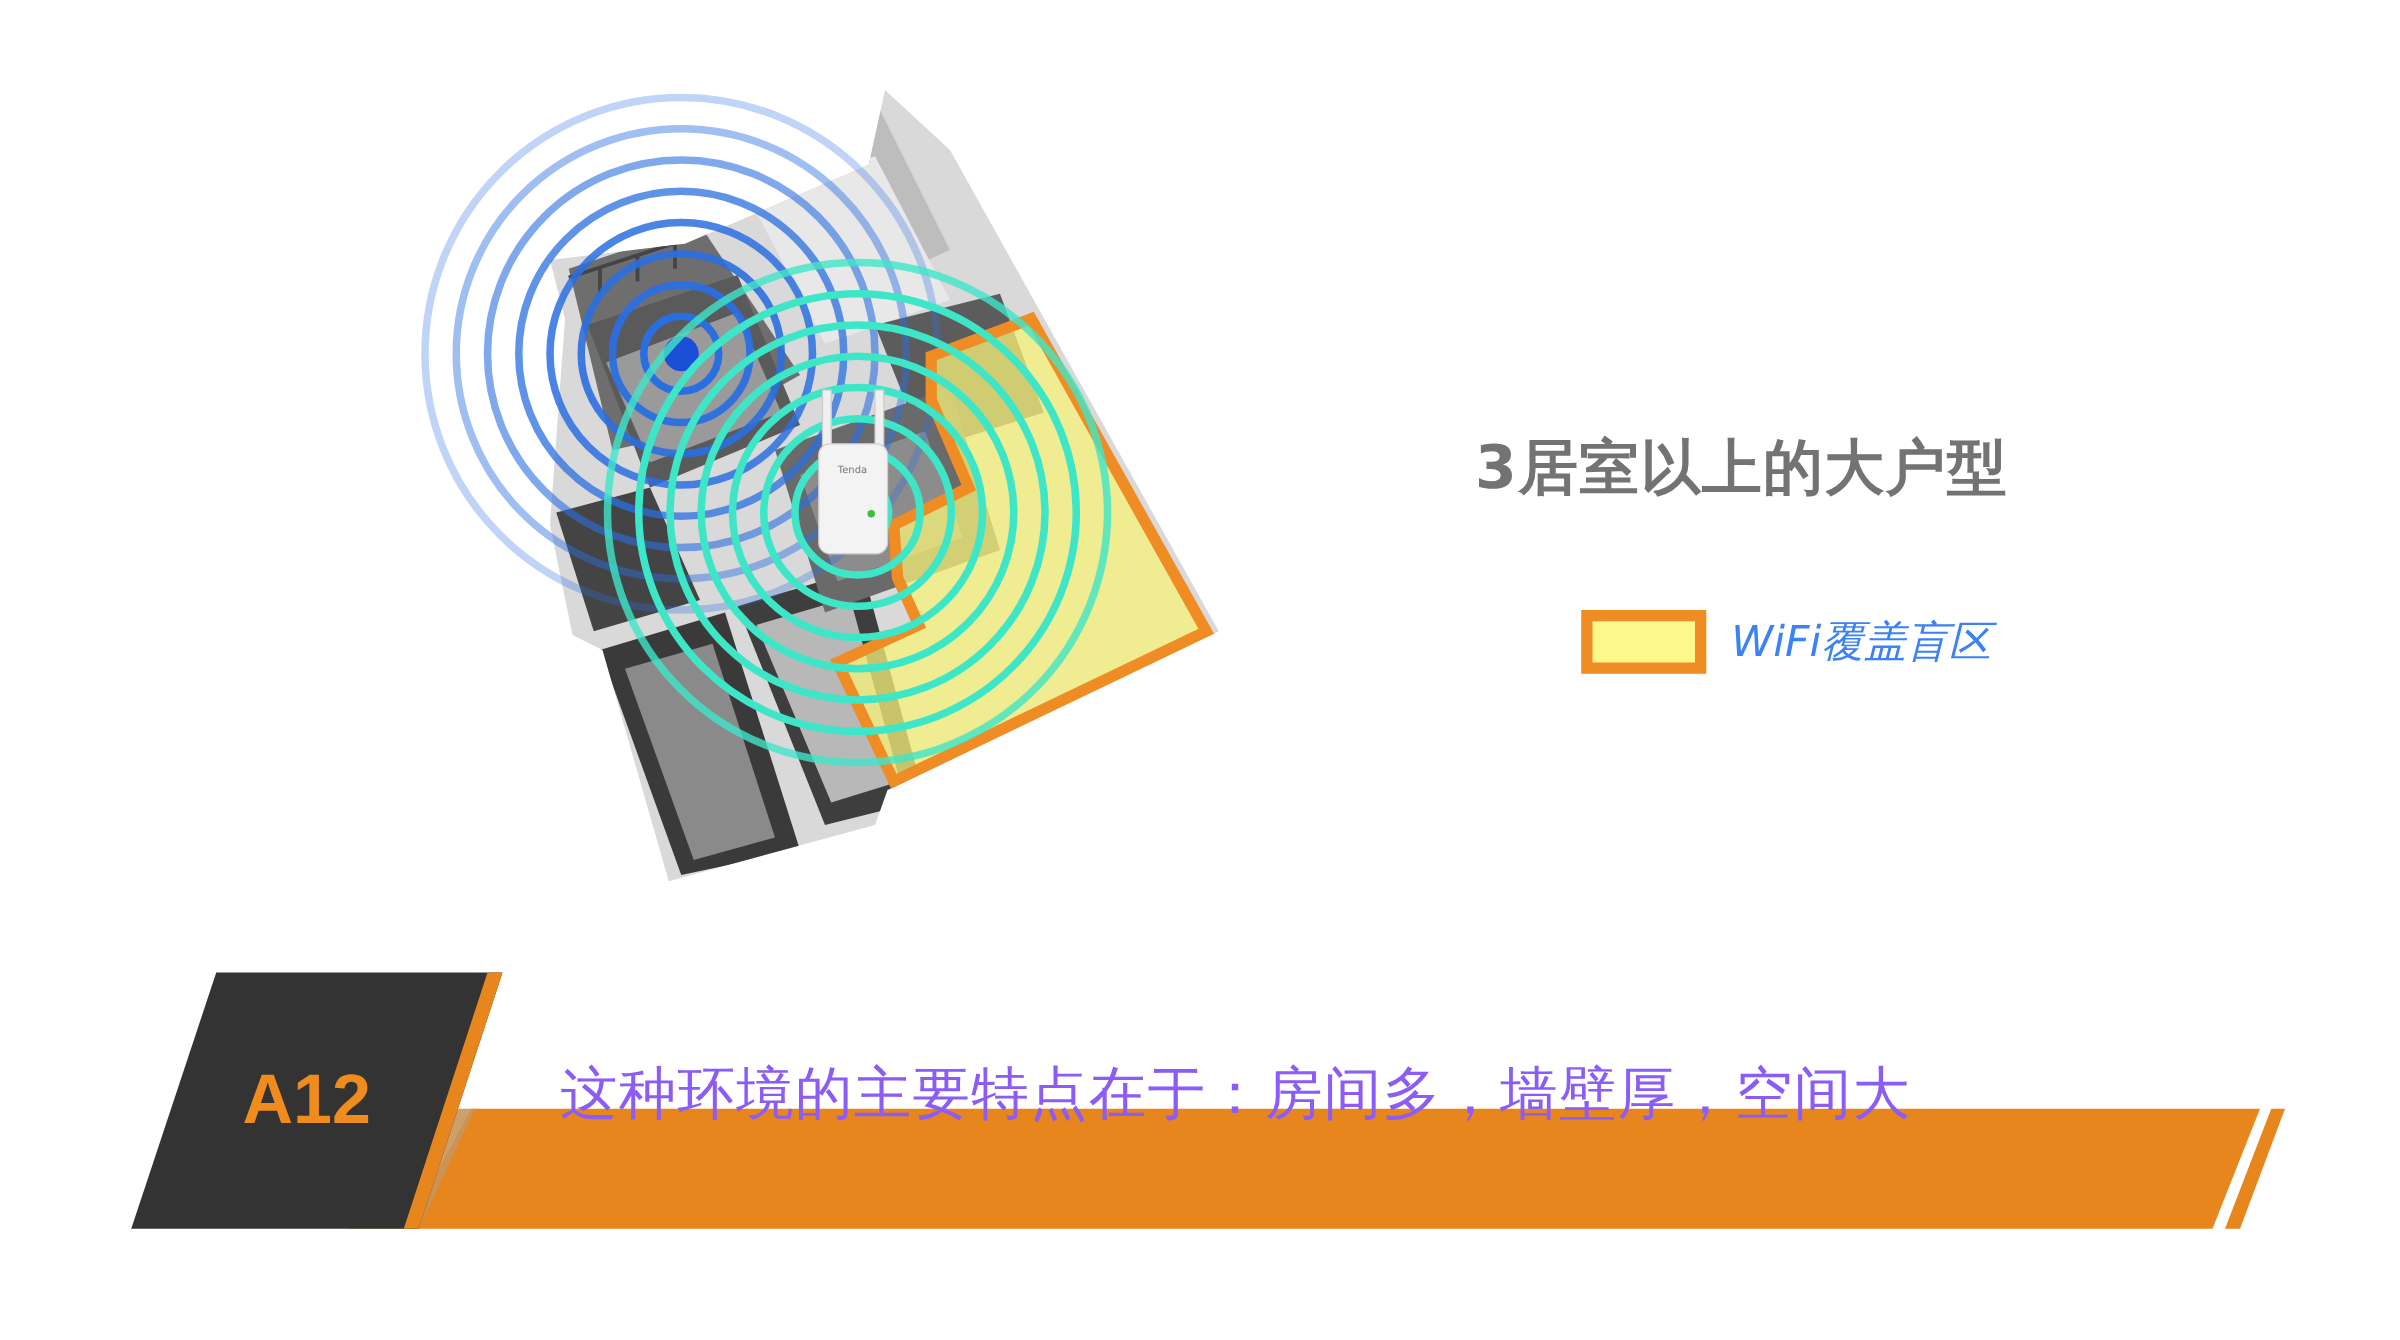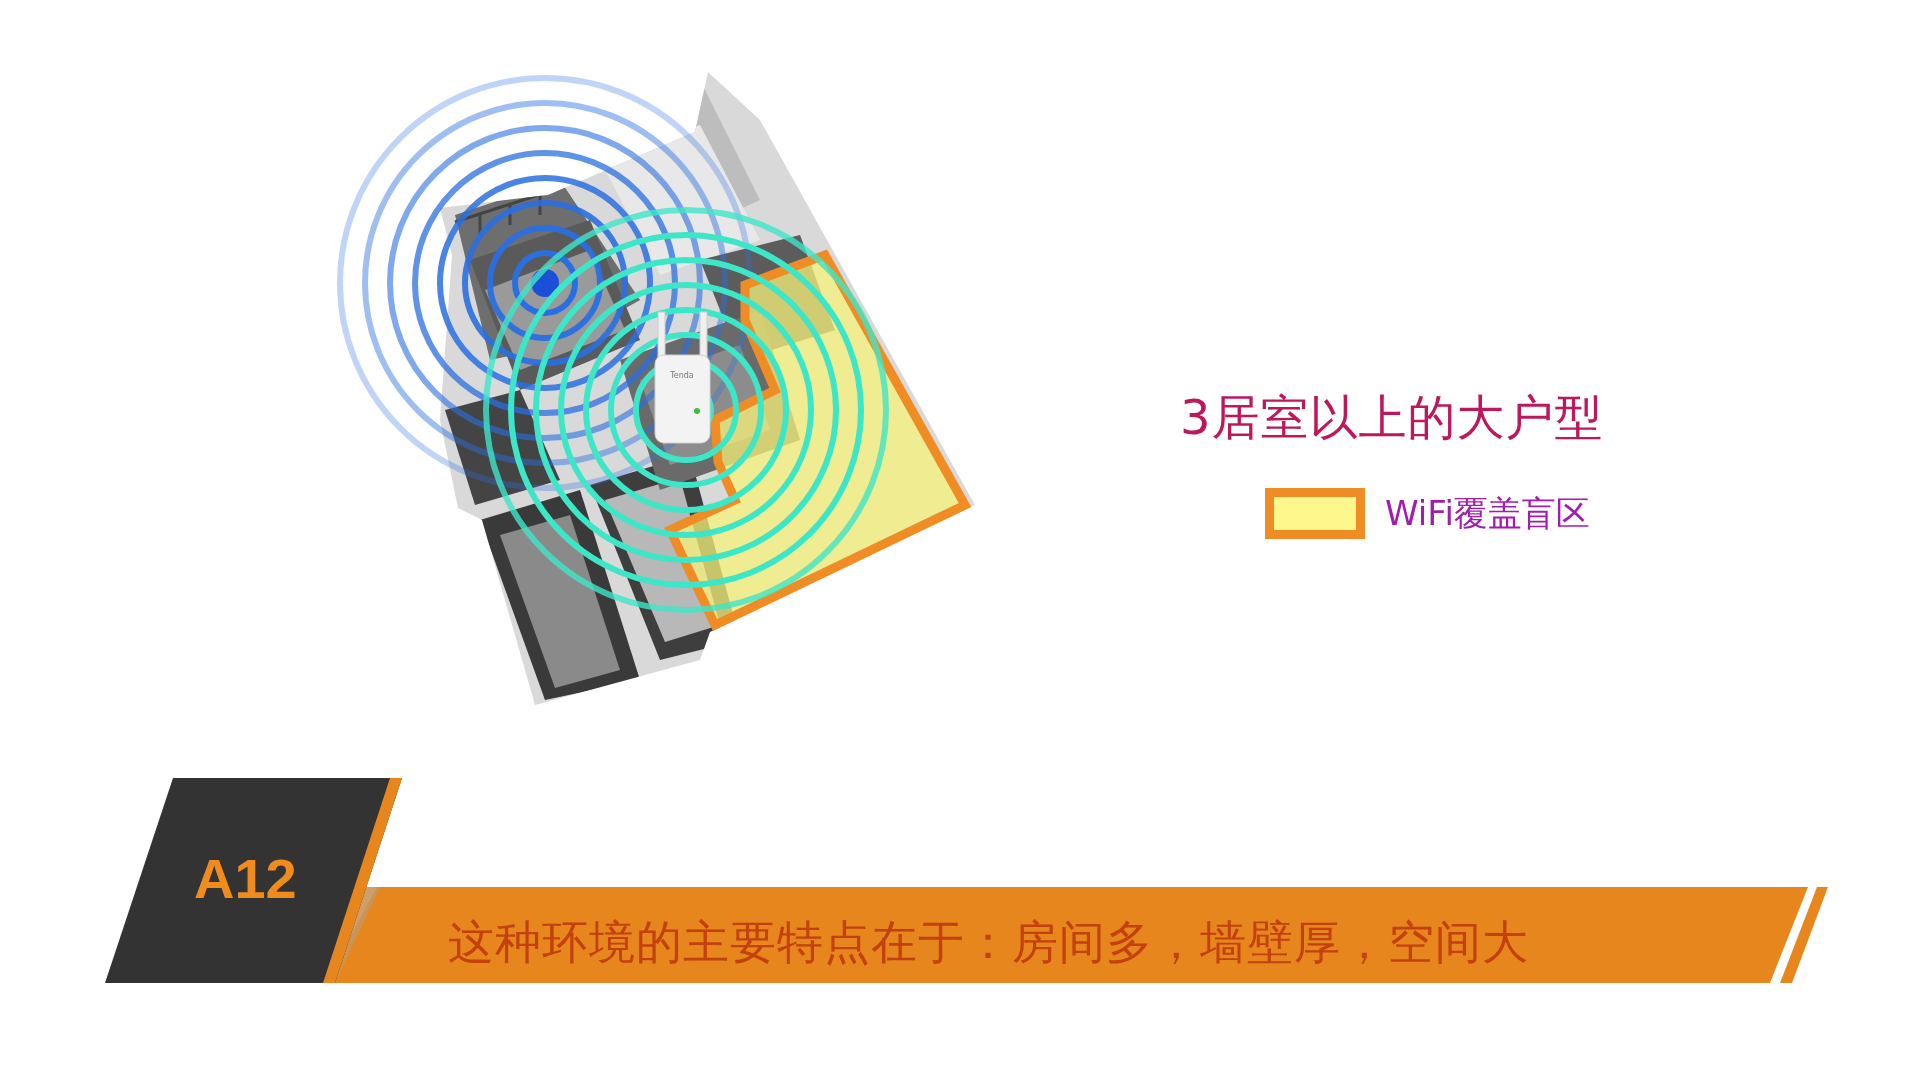--- a/index.html
+++ b/index.html
@@ -1,23 +1,23 @@
 <!DOCTYPE html>
 <html><head>
 <meta charset="utf-8">
 <style>
   html,body{margin:0;padding:0;background:#ffffff;}
   body{width:1920px;height:1072px;position:relative;overflow:hidden;font-family:"DejaVu Sans",sans-serif;}
   .scene{position:absolute;left:0;top:0;width:1920px;height:1072px;}
-  .title{position:absolute;left:1180px;top:342px;font-size:48px;font-weight:normal;color:#be185d;letter-spacing:1px;white-space:nowrap;margin-top:44px;}
+  .title{position:absolute;left:1180px;top:342px;font-size:48px;font-weight:bold;color:#737373;letter-spacing:1px;white-space:nowrap;}
   .legend{position:absolute;left:1265px;top:488px;display:flex;align-items:center;}
   .legend-swatch{width:82px;height:33px;background:#fef78c;border:9px solid #f08c24;box-sizing:content-box;}
-  .legend-label{margin-left:20px;font-size:34px;color:#a21caf;white-space:nowrap;}
+  .legend-label{margin-left:20px;font-size:34px;color:#3b82f6;white-space:nowrap;font-style:italic;}
   .badge-text{position:absolute;left:194px;top:846px;font-family:"Liberation Sans",sans-serif;font-weight:bold;font-size:56px;color:#f08c1e;}
-  .caption{position:absolute;left:448px;top:912px;font-size:46px;color:#c2410c;white-space:nowrap;letter-spacing:1px;}
+  .caption{position:absolute;left:448px;top:844px;font-size:46px;color:#8b5cf6;white-space:nowrap;letter-spacing:1px;}
 </style>
 </head>
 <body>
 
 <svg class="scene" width="1920" height="1072" viewBox="0 0 1920 1072">
   <defs>
     <clipPath id="houseClip">
       <polygon points="548,195 695,132 708,72 760,120 975,505 710,632 700,660 535,705 482,520 458,508 440,420 452,255 440,208"></polygon>
     </clipPath>
   </defs>

